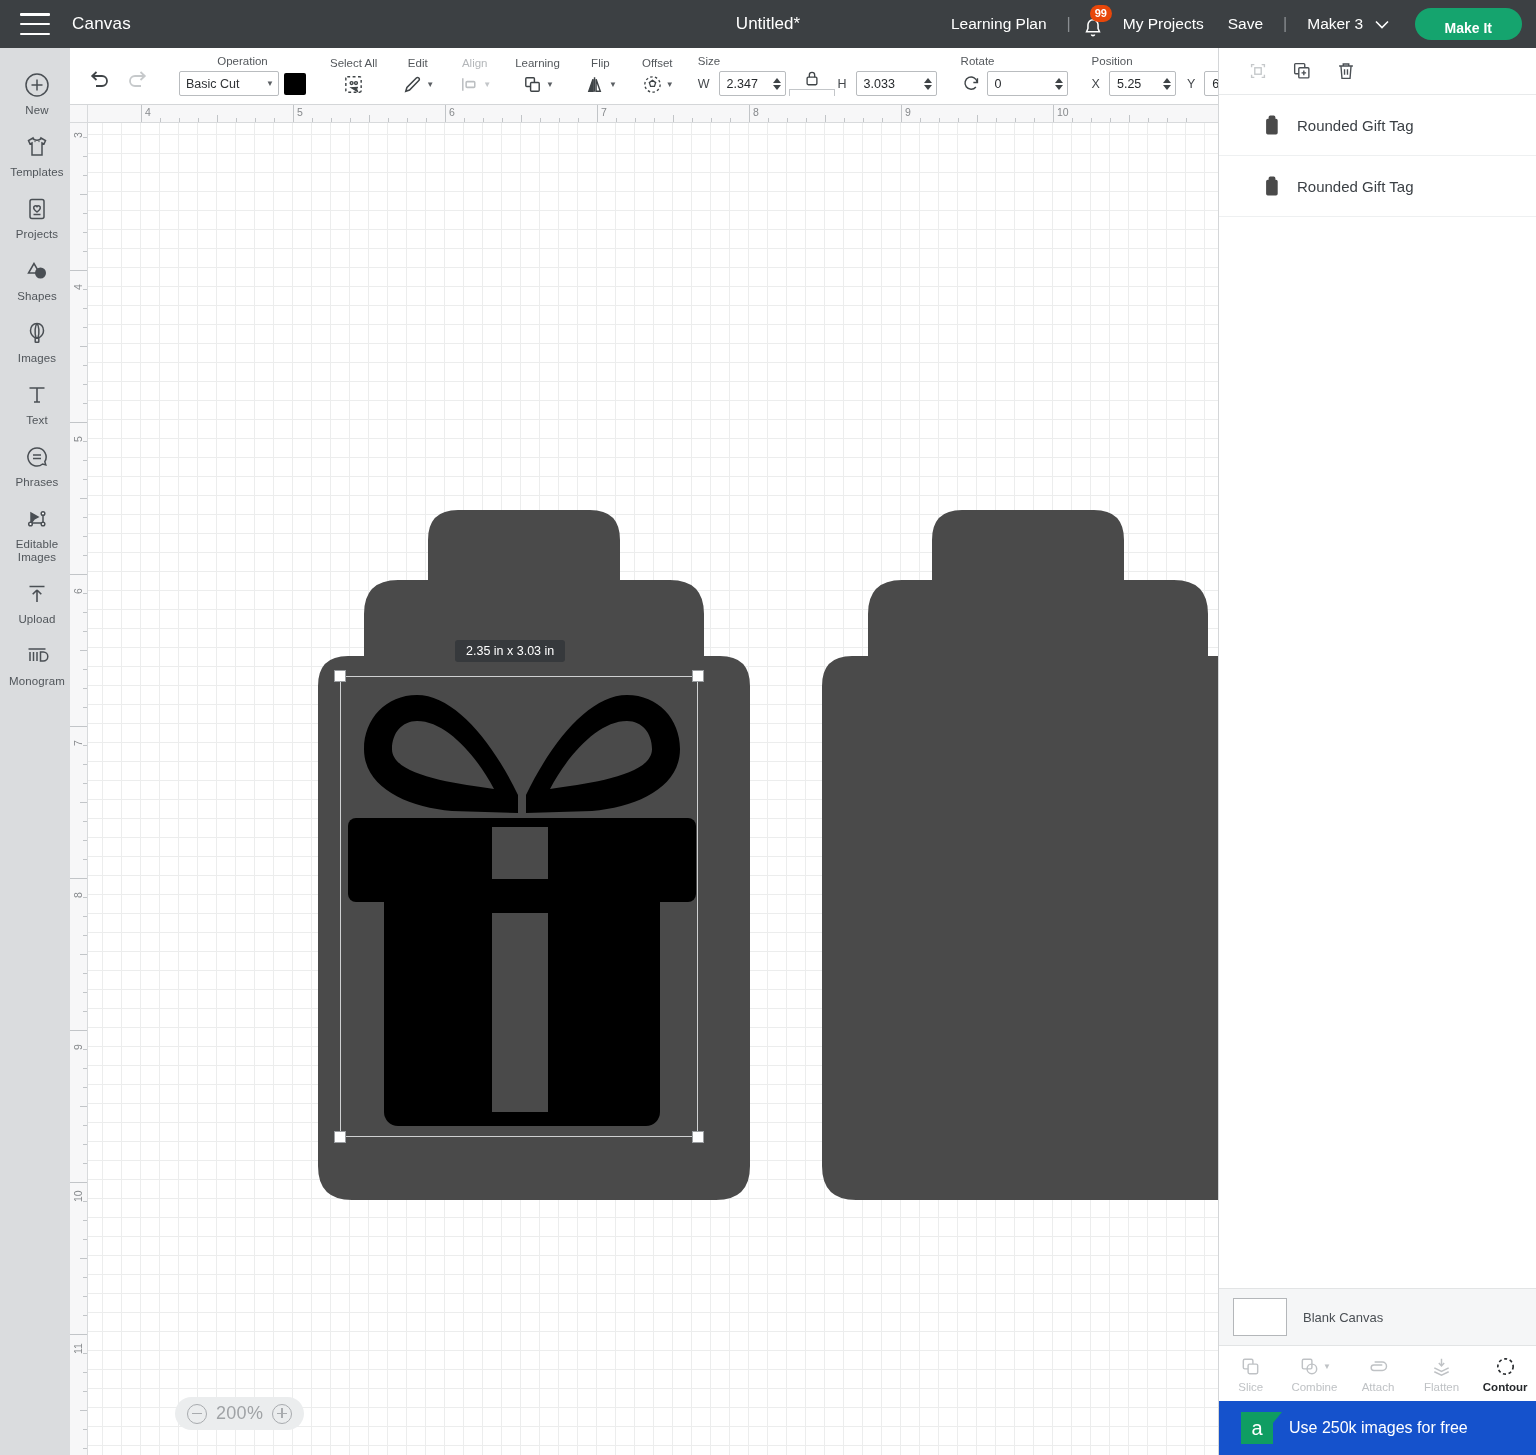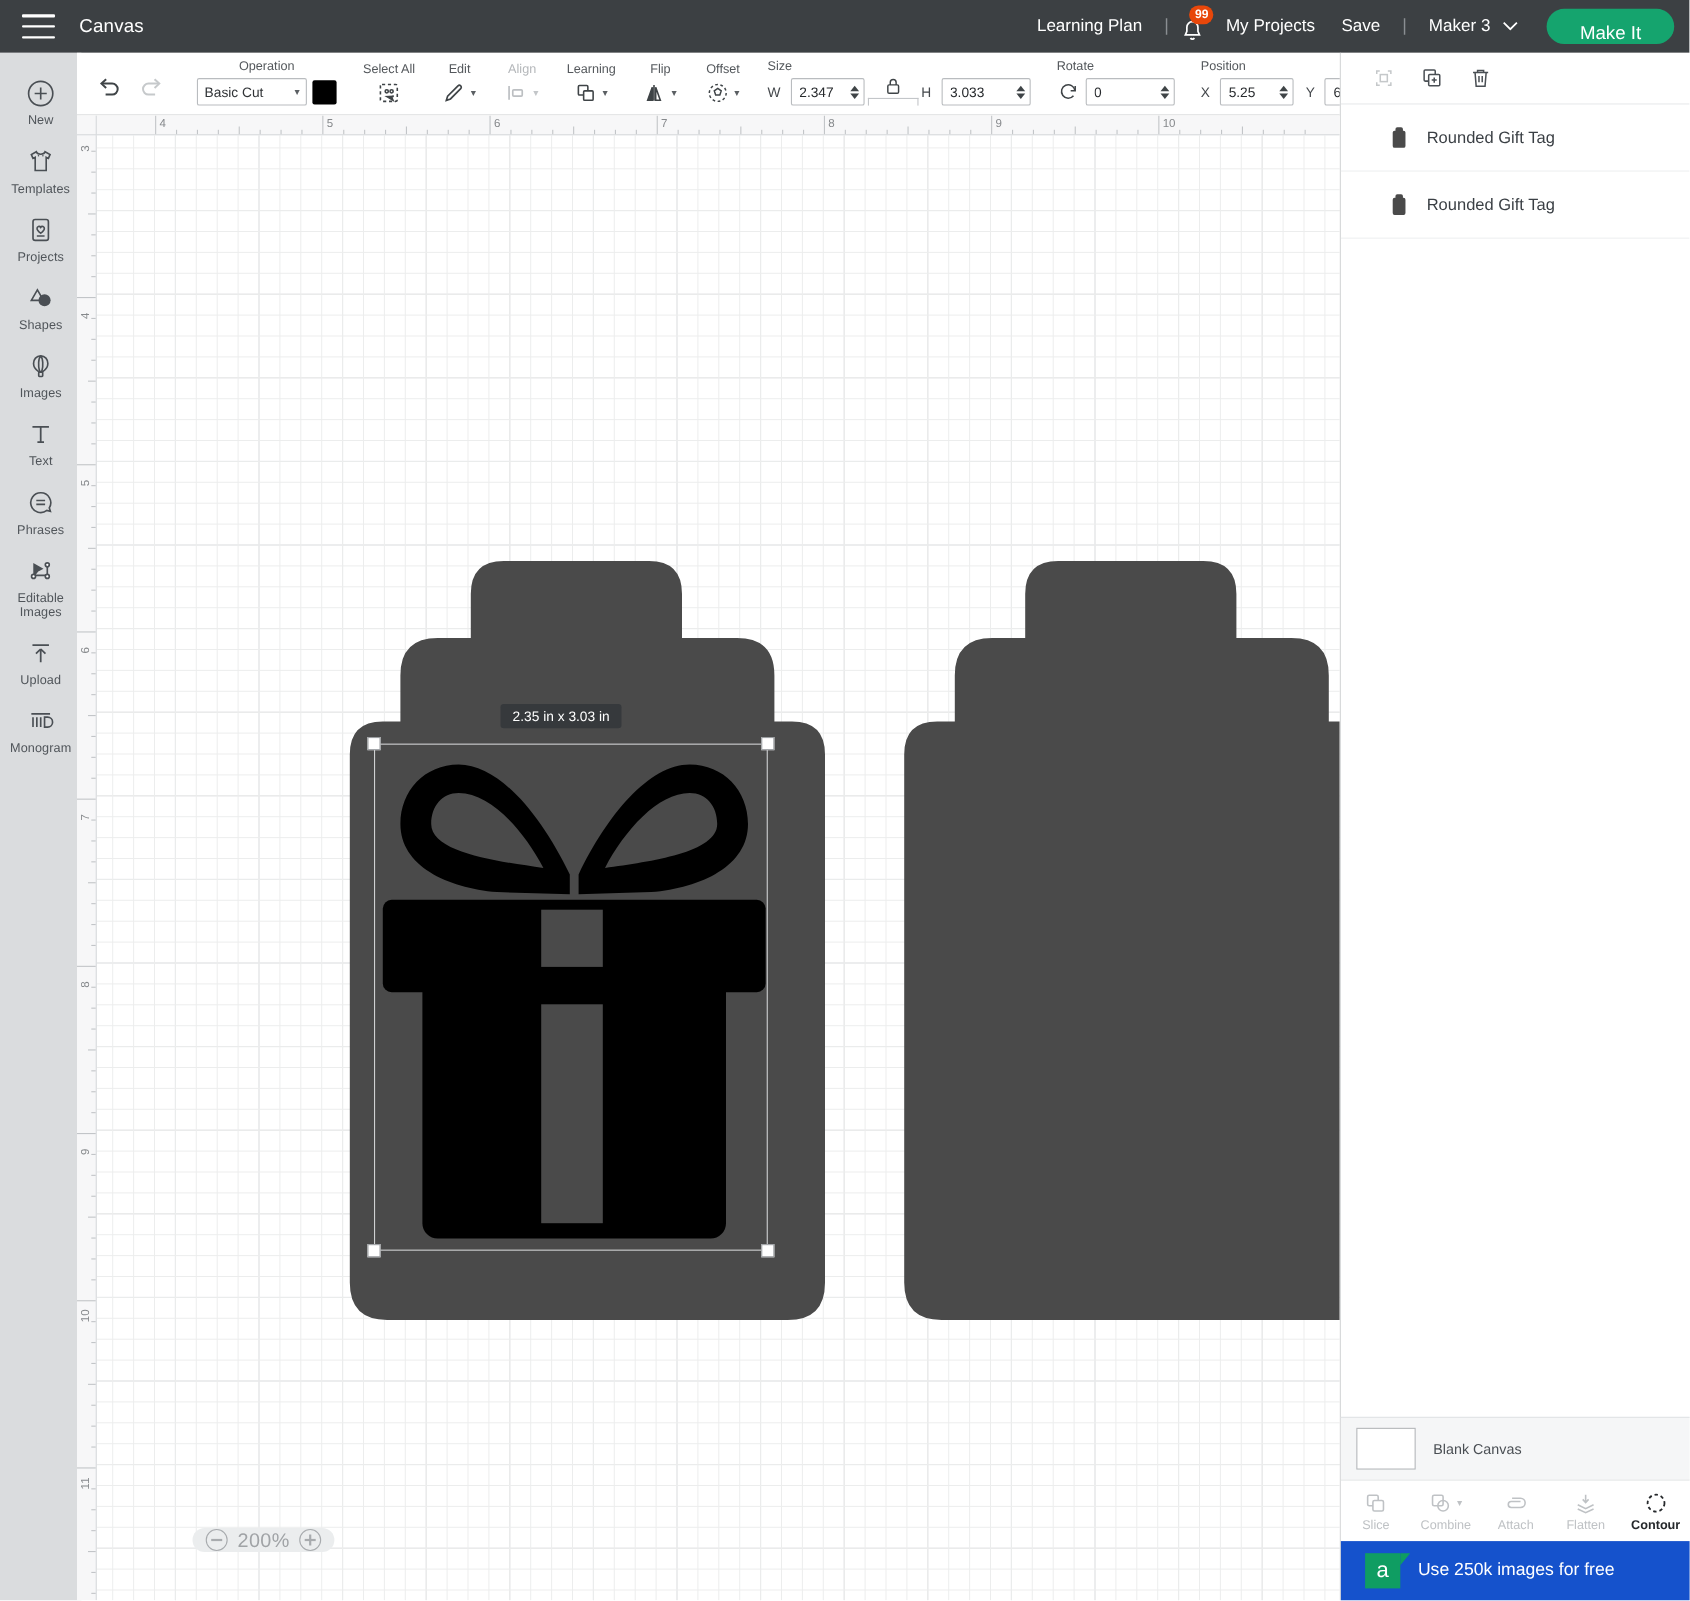--- a/index.html
+++ b/index.html
@@ -38,22 +38,22 @@
   .bell-wrap svg { position: absolute; left: 3px; top: 8px; }
   .badge {
     position: absolute; top: -4px; left: 11px;
     background: #e8470a; color: #fff; font-size: 11px; font-weight: bold;
     border-radius: 9px; min-width: 22px; height: 17px; line-height: 17px;
     text-align: center; padding: 0 3px;
   }
   .chev { margin-left: 7px; display: inline-block; }
   .makeit {
     background: #15a46e; color: #fff; border: none; border-radius: 18px;
-    height: 32px; padding: 12px 30px; font-size: 17px; font-family: inherit;
-    margin-left: 14px; cursor: pointer; font-weight: 400;
+    height: 32px; padding: 12px 30px; font-size: 14px; font-family: inherit;
+    margin-left: 14px; cursor: pointer; font-weight: 700;
   }
 
   
   .sidebar {
     position: absolute; top: 48px; left: 0; width: 74px; height: 1407px;
     background: #dadcde; display: flex; flex-direction: column;
     align-items: center; padding-top: 14px;
   }
   .sb-item {
     width: 70px; display: flex; flex-direction: column; align-items: center;
@@ -134,22 +134,22 @@
   .tag { position: absolute; }
   .tag svg { display: block; }
   .present { position: absolute; }
   .sel-box { position: absolute; border: 1px solid #cfd1d2; }
   .handle { position: absolute; width: 12px; height: 12px; background: #fff; border: 1px solid #9a9da0; }
   .dim-tip {
     position: absolute; background: #36393c; color: #fff; font-size: 12.5px;
     padding: 4px 11px; border-radius: 3px; white-space: nowrap;
   }
   .zoomctl {
-    position: absolute; left: 105px; bottom: 44px;
-    background: #ebedee; border-radius: 17px; height: 22px;
+    position: absolute; left: 105px; bottom: 25px;
+    background: #ebedee; border-radius: 17px; height: 33px;
     display: flex; align-items: center; gap: 9px; padding: 0 12px;
     color: #9ea1a4; font-size: 19px; z-index: 8;
   }
   .zoomctl .cbtn { width: 20px; height: 20px; border: 1.6px solid #a8abae; border-radius: 50%; position: relative; cursor: pointer; }
   .zoomctl .cbtn::before { content: ''; position: absolute; left: 3.5px; top: 8px; width: 10px; height: 1.8px; background: #a8abae; }
   .zoomctl .cbtn.plus::after { content: ''; position: absolute; left: 7.6px; top: 3.9px; width: 1.8px; height: 10px; background: #a8abae; }
   .zoomctl .pct { color: #a0a3a6; font-size: 18px; letter-spacing: .3px; }
 
   
   .rpanel { position: absolute; top: 48px; right: 0; width: 318px; height: 1407px; background: #fff; border-left: 1px solid #d4d6d8; }
@@ -189,20 +189,21 @@
 
 <div id="app">
 
   <div class="header">
     <div class="hamburger">
         <i></i>
         <i></i>
         <i></i>
       </div>
     <div class="hdr-canvas">Canvas</div>
+    <div class="hdr-title">Untitled*</div>
     <div class="hdr-right">
       <div class="hdr-link">Learning Plan</div>
       <div class="hdr-sep">|</div>
       <div class="bell-wrap">
         <svg width="22" height="22" viewBox="0 0 24 24" fill="none" stroke="#fff" stroke-width="1.7">
           <path d="M12 3a5.5 5.5 0 0 0-5.5 5.5v4L5 16h14l-1.5-3.5v-4A5.5 5.5 0 0 0 12 3z"></path>
           <path d="M10.2 19a1.9 1.9 0 0 0 3.6 0"></path>
         </svg>
         <div class="badge">99</div>
       </div>

